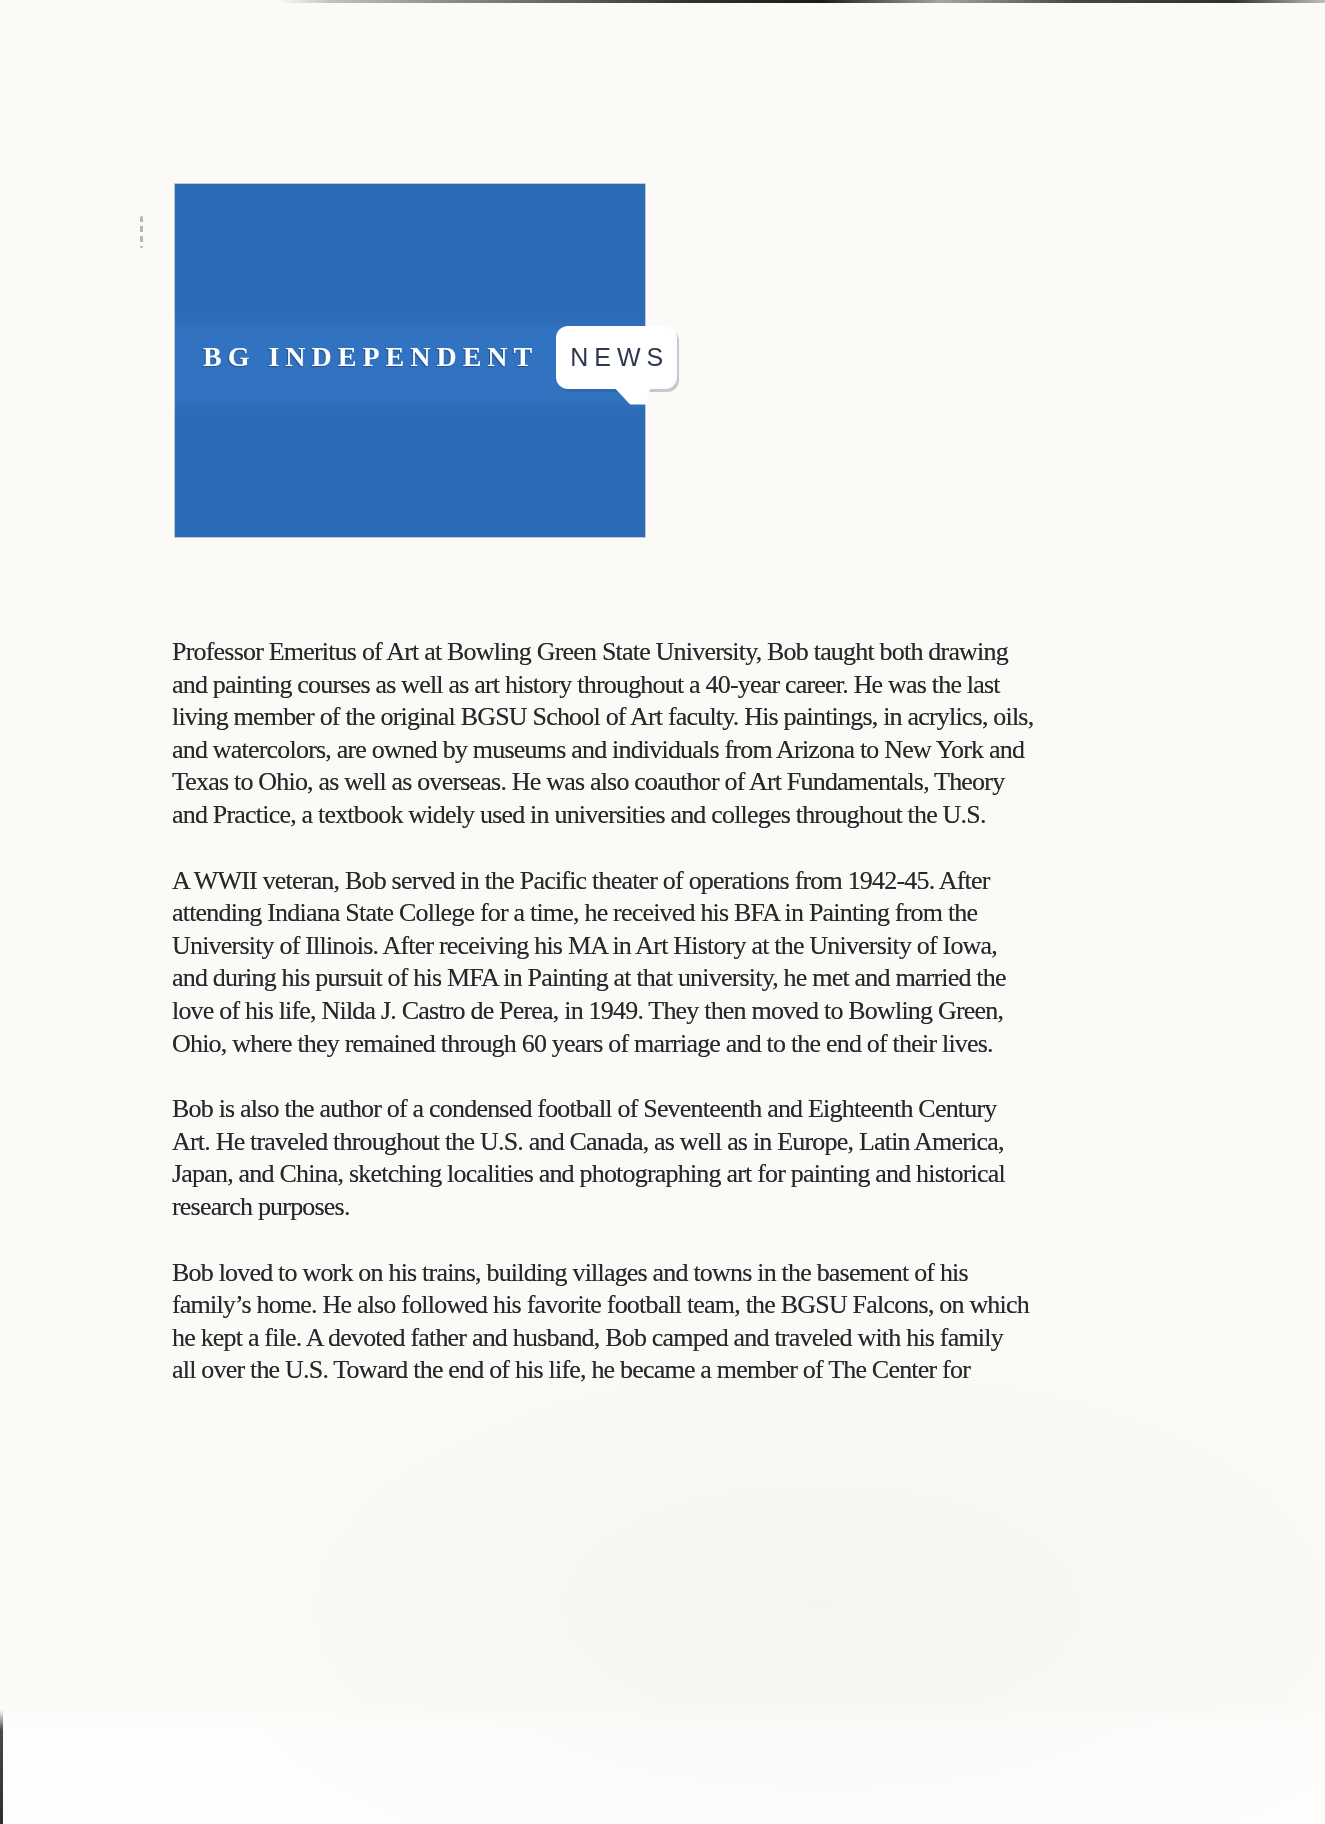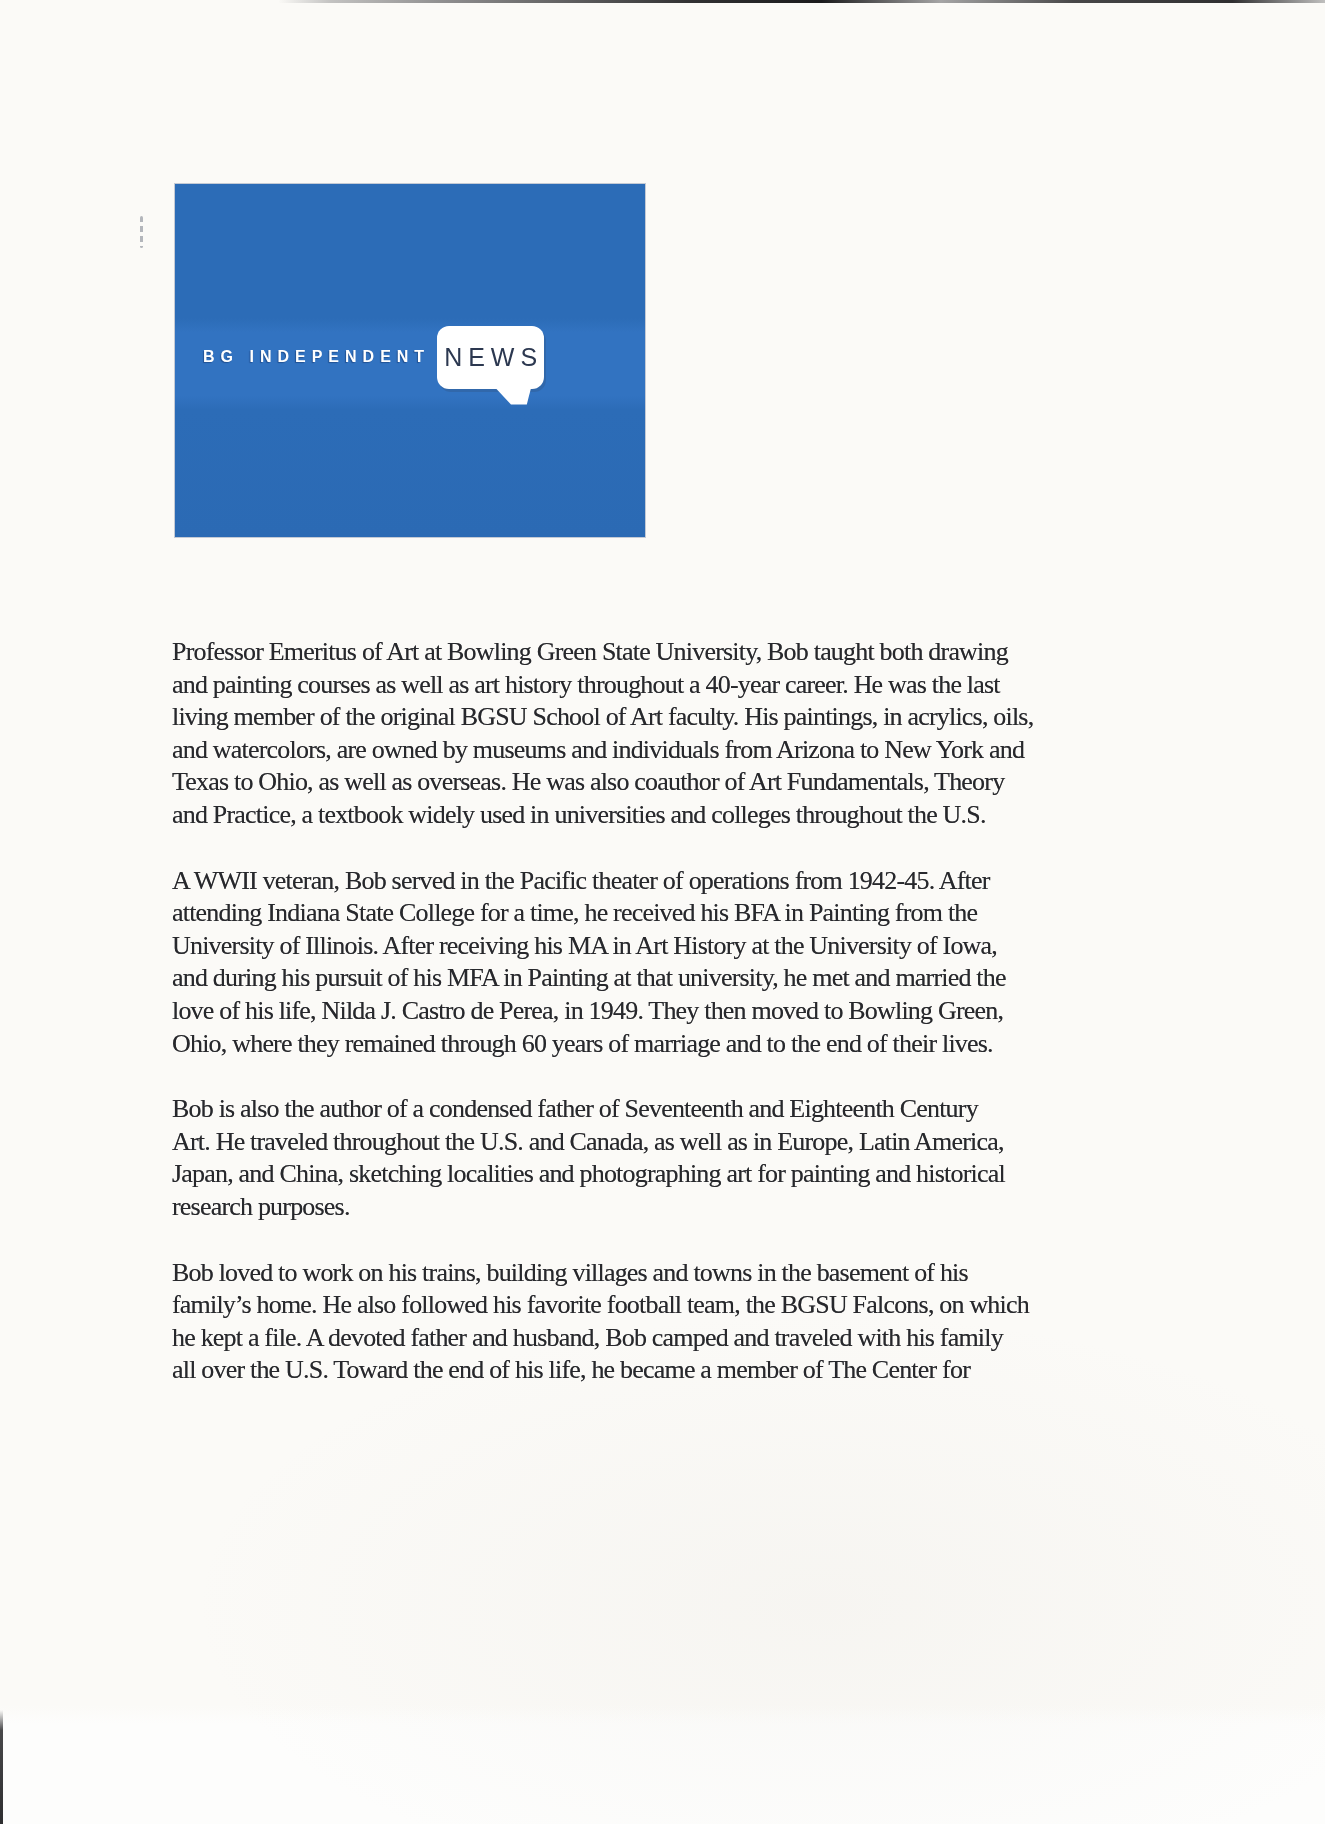--- a/index.html
+++ b/index.html
@@ -49,29 +49,29 @@
       #2c6cb7 0%, #2c6cb7 38%,
       #3273c1 42%, #3273c1 60%,
       #2c6cb7 64%, #2b6ab4 100%);
     box-shadow:0 0 0 1px rgba(30,60,110,0.25);
   }
   .logo-row{
     position:absolute;left:28px;top:140px;height:66px;
     display:flex;align-items:center;
   }
   .brand{
-    font-family:Liberation Sans, sans-serif;
-    font-weight:700;font-size:16px;line-height:1;
+    font-family:Liberation Serif, serif;
+    font-weight:700;font-size:28px;line-height:1;
     letter-spacing:6px;color:#ffffff;
     text-shadow:-1px 1px 1px rgba(10,40,90,0.45);
     white-space:nowrap;
   }
   .bubble{
-    position:relative;margin-left:7px;
-    width:107px;height:63px;border-radius:12px;
+    position:relative;margin-left:18px;
+    width:121px;height:63px;border-radius:12px;
     background:#ffffff;
     box-shadow:2px 3px 0 rgba(45,75,115,0.28);
     display:flex;align-items:center;justify-content:center;
   }
   .bubble-label{
     font-family:"Liberation Sans", sans-serif;
     font-weight:400;font-size:25px;line-height:1;
     letter-spacing:6px;margin-right:-6px;
     color:#2c3850;white-space:nowrap;
   }
@@ -119,21 +119,21 @@
 living member of the original BGSU School of Art faculty. His paintings, in acrylics, oils,
 and watercolors, are owned by museums and individuals from Arizona to New York and
 Texas to Ohio, as well as overseas. He was also coauthor of Art Fundamentals, Theory
 and Practice, a textbook widely used in universities and colleges throughout the U.S.</p>
     <p class="para">A WWII veteran, Bob served in the Pacific theater of operations from 1942-45. After
 attending Indiana State College for a time, he received his BFA in Painting from the
 University of Illinois. After receiving his MA in Art History at the University of Iowa,
 and during his pursuit of his MFA in Painting at that university, he met and married the
 love of his life, Nilda J. Castro de Perea, in 1949. They then moved to Bowling Green,
 Ohio, where they remained through 60 years of marriage and to the end of their lives.</p>
-    <p class="para">Bob is also the author of a condensed father of Seventeenth and Eighteenth Century
+    <p class="para">Bob is also the author of a condensed football of Seventeenth and Eighteenth Century
 Art. He traveled throughout the U.S. and Canada, as well as in Europe, Latin America,
 Japan, and China, sketching localities and photographing art for painting and historical
 research purposes.</p>
     <p class="para">Bob loved to work on his trains, building villages and towns in the basement of his
 family’s home. He also followed his favorite football team, the BGSU Falcons, on which
 he kept a file. A devoted father and husband, Bob camped and traveled with his family
 all over the U.S. Toward the end of his life, he became a member of The Center for</p>
   </div>
 
 </div>

